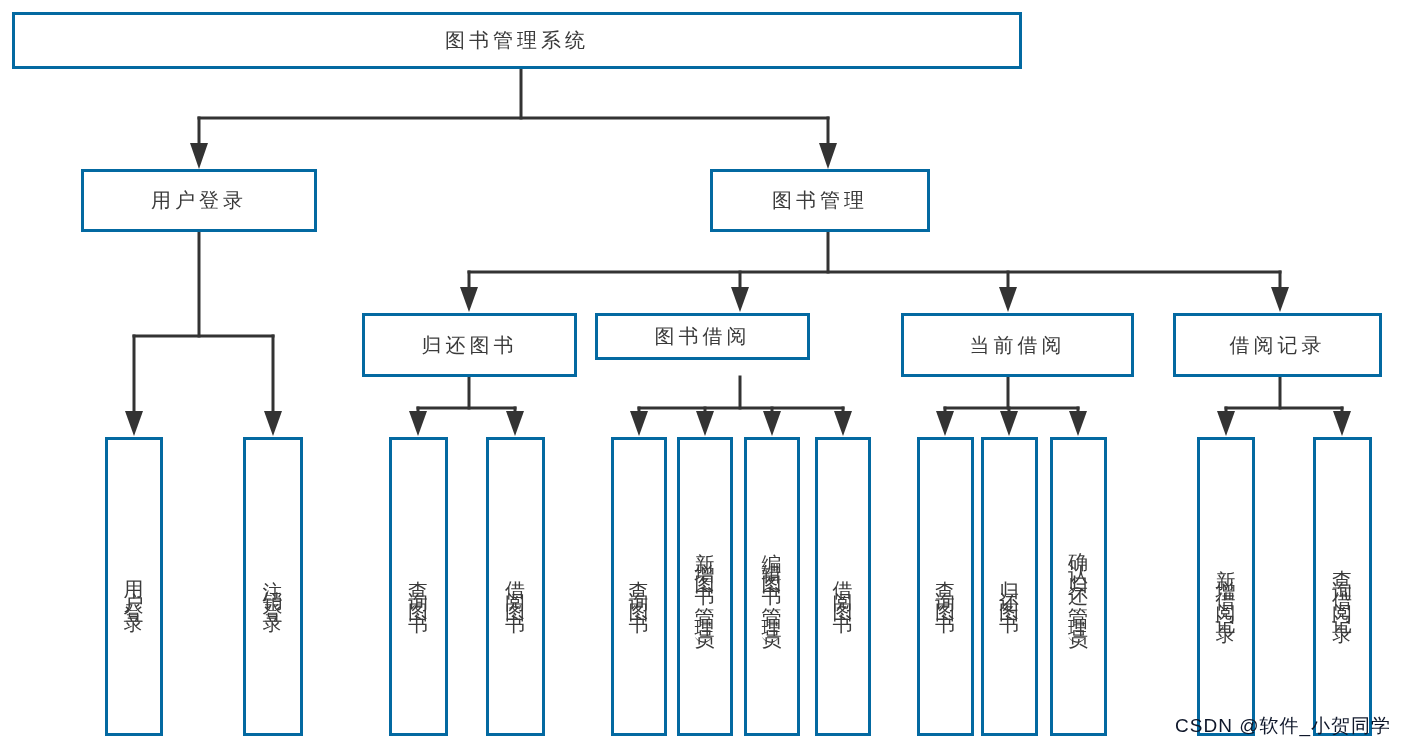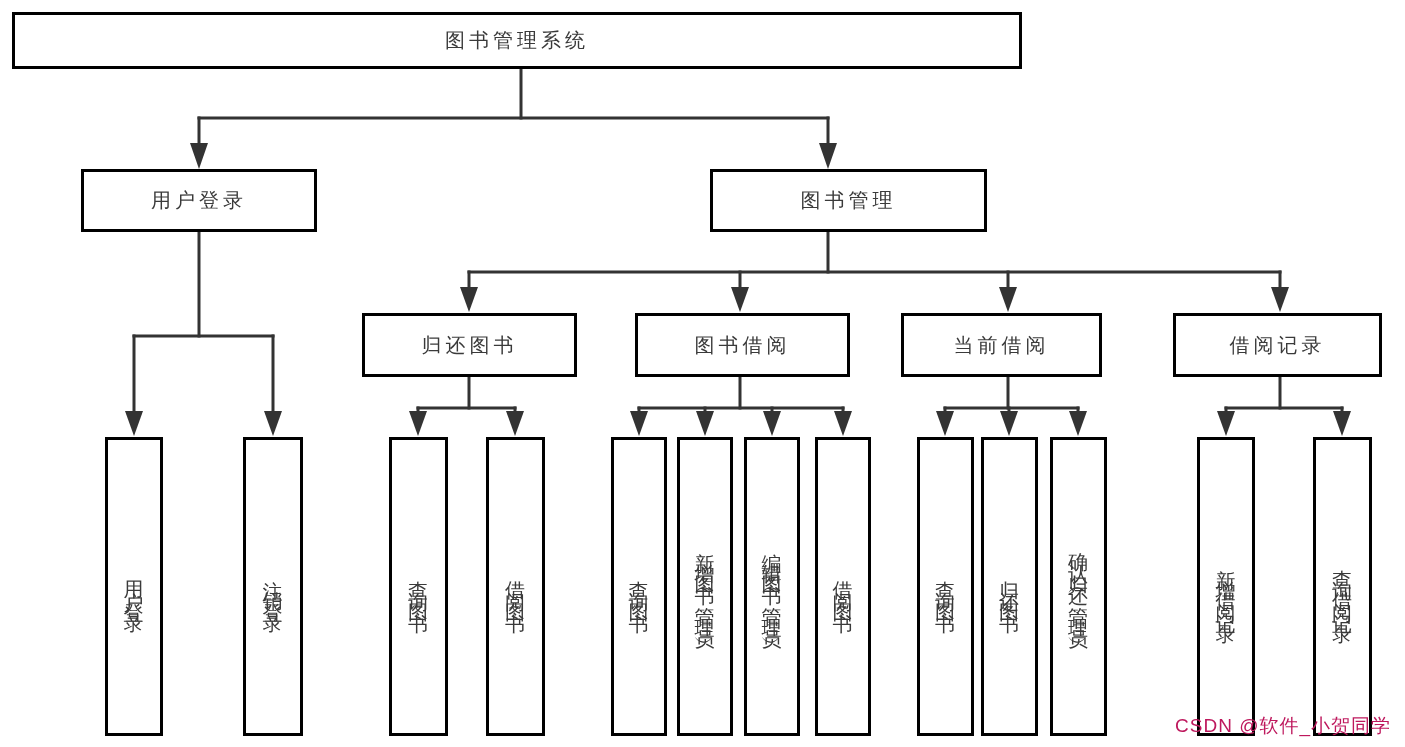--- a/index.html
+++ b/index.html
@@ -10,39 +10,39 @@
     font-family:"Liberation Sans","DejaVu Sans",sans-serif;
     overflow:hidden;
   }
   #wires{position:absolute;left:0;top:0;width:1405px;height:747px;pointer-events:none;}
   #wires line{stroke:#333333;stroke-width:3;stroke-linecap:square;}
   #wires polygon{fill:#333333;stroke:none;}
   .box{
     position:absolute;
     box-sizing:border-box;
     background:#ffffff;
-    border:3px solid #000000;
+    border:3px solid #0369a1;
     display:flex;align-items:center;justify-content:center;
     color:#333333;
   }
   .hlabel{font-size:20px;letter-spacing:4px;color:#3a3a3a;white-space:nowrap;}
   .leaf .vlabel{
     writing-mode:vertical-rl;
     text-orientation:mixed;
     font-size:20px;
     letter-spacing:11px;
     color:#3a3a3a;
     line-height:1;
   }
   #watermark{
     position:absolute;
     right:14px;bottom:8px;
     font-size:19px;
     letter-spacing:1px;
-    color:#be185d;
+    color:#0f172a;
     white-space:nowrap;
   }
 </style>
 </head>
 <body>
 
 <div id="stage">
 
   <svg id="wires" viewBox="0 0 1405 747" xmlns="http://www.w3.org/2000/svg">
 
@@ -120,31 +120,31 @@
     </g>
   </svg>
 
   <div class="box" style="left:12px;top:12px;width:1010px;height:57px">
     <span class="hlabel">图书管理系统</span>
   </div>
 
   <div class="box" style="left:81px;top:169px;width:236px;height:63px">
     <span class="hlabel">用户登录</span>
   </div>
-  <div class="box" style="left:710px;top:169px;width:277px;height:63px">
+  <div class="box" style="left:710px;top:169px;width:220px;height:63px">
     <span class="hlabel">图书管理</span>
   </div>
 
   <div class="box" style="left:362px;top:313px;width:215px;height:64px">
     <span class="hlabel">归还图书</span>
   </div>
-  <div class="box" style="left:635px;top:313px;width:215px;height:64px">
+  <div class="box" style="left:595px;top:313px;width:215px;height:47px">
     <span class="hlabel">图书借阅</span>
   </div>
-  <div class="box" style="left:901px;top:313px;width:201px;height:64px">
+  <div class="box" style="left:901px;top:313px;width:233px;height:64px">
     <span class="hlabel">当前借阅</span>
   </div>
   <div class="box" style="left:1173px;top:313px;width:209px;height:64px">
     <span class="hlabel">借阅记录</span>
   </div>
 
   <div class="box leaf" style="left:105px;top:437px;width:58px;height:299px">
     <span class="vlabel">用户登录</span>
   </div>
   <div class="box leaf" style="left:243px;top:437px;width:60px;height:299px">

